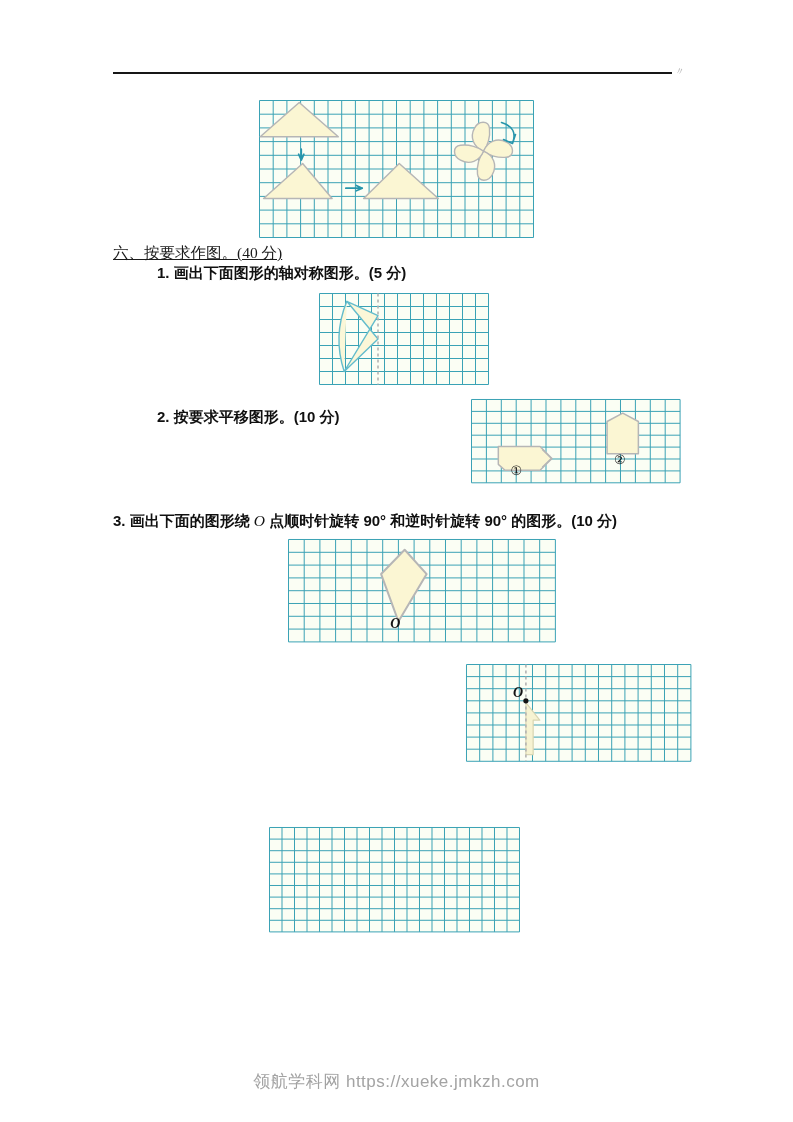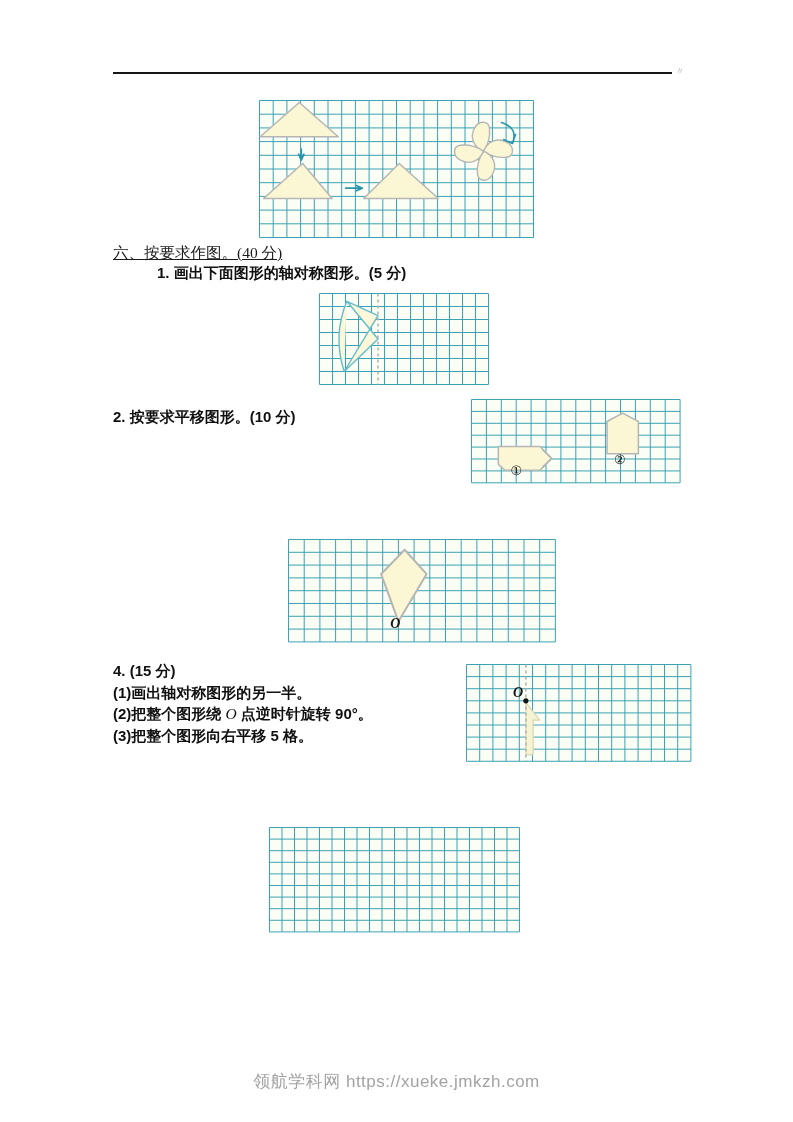--- a/index.html
+++ b/index.html
@@ -7,21 +7,21 @@
         font-family:"Liberation Serif",serif;color:#1b1b1b;}
   .abs{position:absolute;}
   .serif{font-family:"Liberation Serif",serif;font-size:15.5px;color:#1b1b1b;white-space:nowrap;text-decoration:underline;}
   .hei{font-family:"Liberation Sans",sans-serif;font-weight:700;font-size:15px;color:#101010;white-space:nowrap;}
   .hei .oi{font-family:"Liberation Serif",serif;font-style:italic;font-weight:400;font-size:15.5px;}
   .block .ln{line-height:22px;}
   .fig{position:absolute;}
   #top-rule{left:113px;top:72px;width:559px;height:2px;background:#161616;}
   #rule-mark{left:674px;top:64px;font-size:11px;color:#b9b9b9;transform:rotate(12deg);font-family:"Liberation Sans",sans-serif;}
   #q2-block{left:113px;top:405px;}
-  #q2-block .ln{line-height:23.5px;}
+  #q2-block .ln{line-height:23.5px;margin-left:44px;}
   #q4-block{left:113px;top:660px;}
   #q4-block .ln{line-height:21.5px;}
   #footer{left:0;top:1070px;width:793px;text-align:center;
           font-family:"Liberation Sans",sans-serif;font-size:17px;color:#a3a3a3;letter-spacing:.5px;}
 </style>
 </head>
 <body>
 
 <div id="page">
 
@@ -79,24 +79,19 @@
       </svg></div>
 
   <div class="abs serif" style="left:113px;top:243px;">六、按要求作图。(40 分)</div>
 
   <div class="abs hei" style="left:113px;top:264px;margin-left:44px;">1. 画出下面图形的轴对称图形。(5 分)</div>
 
   <div id="q2-block" class="abs block">
     <div class="hei ln">2. 按要求平移图形。(10 分)</div>
   </div>
 
+  <div class="abs hei" style="left:113px;top:512px;"><span>3. 画出下面的图形绕 </span><i class="oi">O</i><span> 点顺时针旋转 90° 和逆时针旋转 90° 的图形。(10 分)</span></div>
 
-  <div id="q4-block" class="abs block">
-    <div class="hei ln">4. (15 分)</div>
-    <div class="hei ln">(1)画出轴对称图形的另一半。</div>
-    <div class="hei ln"><span>(2)把整个图形绕 </span><i class="oi">O</i><span> 点逆时针旋转 90°。</span></div>
-    <div class="hei ln">(3)把整个图形向右平移 5 格。</div>
-  </div>
 
 
   <div id="footer" class="abs">领航学科网 https://xueke.jmkzh.com</div>
 
 </div>
 
 </body></html>

